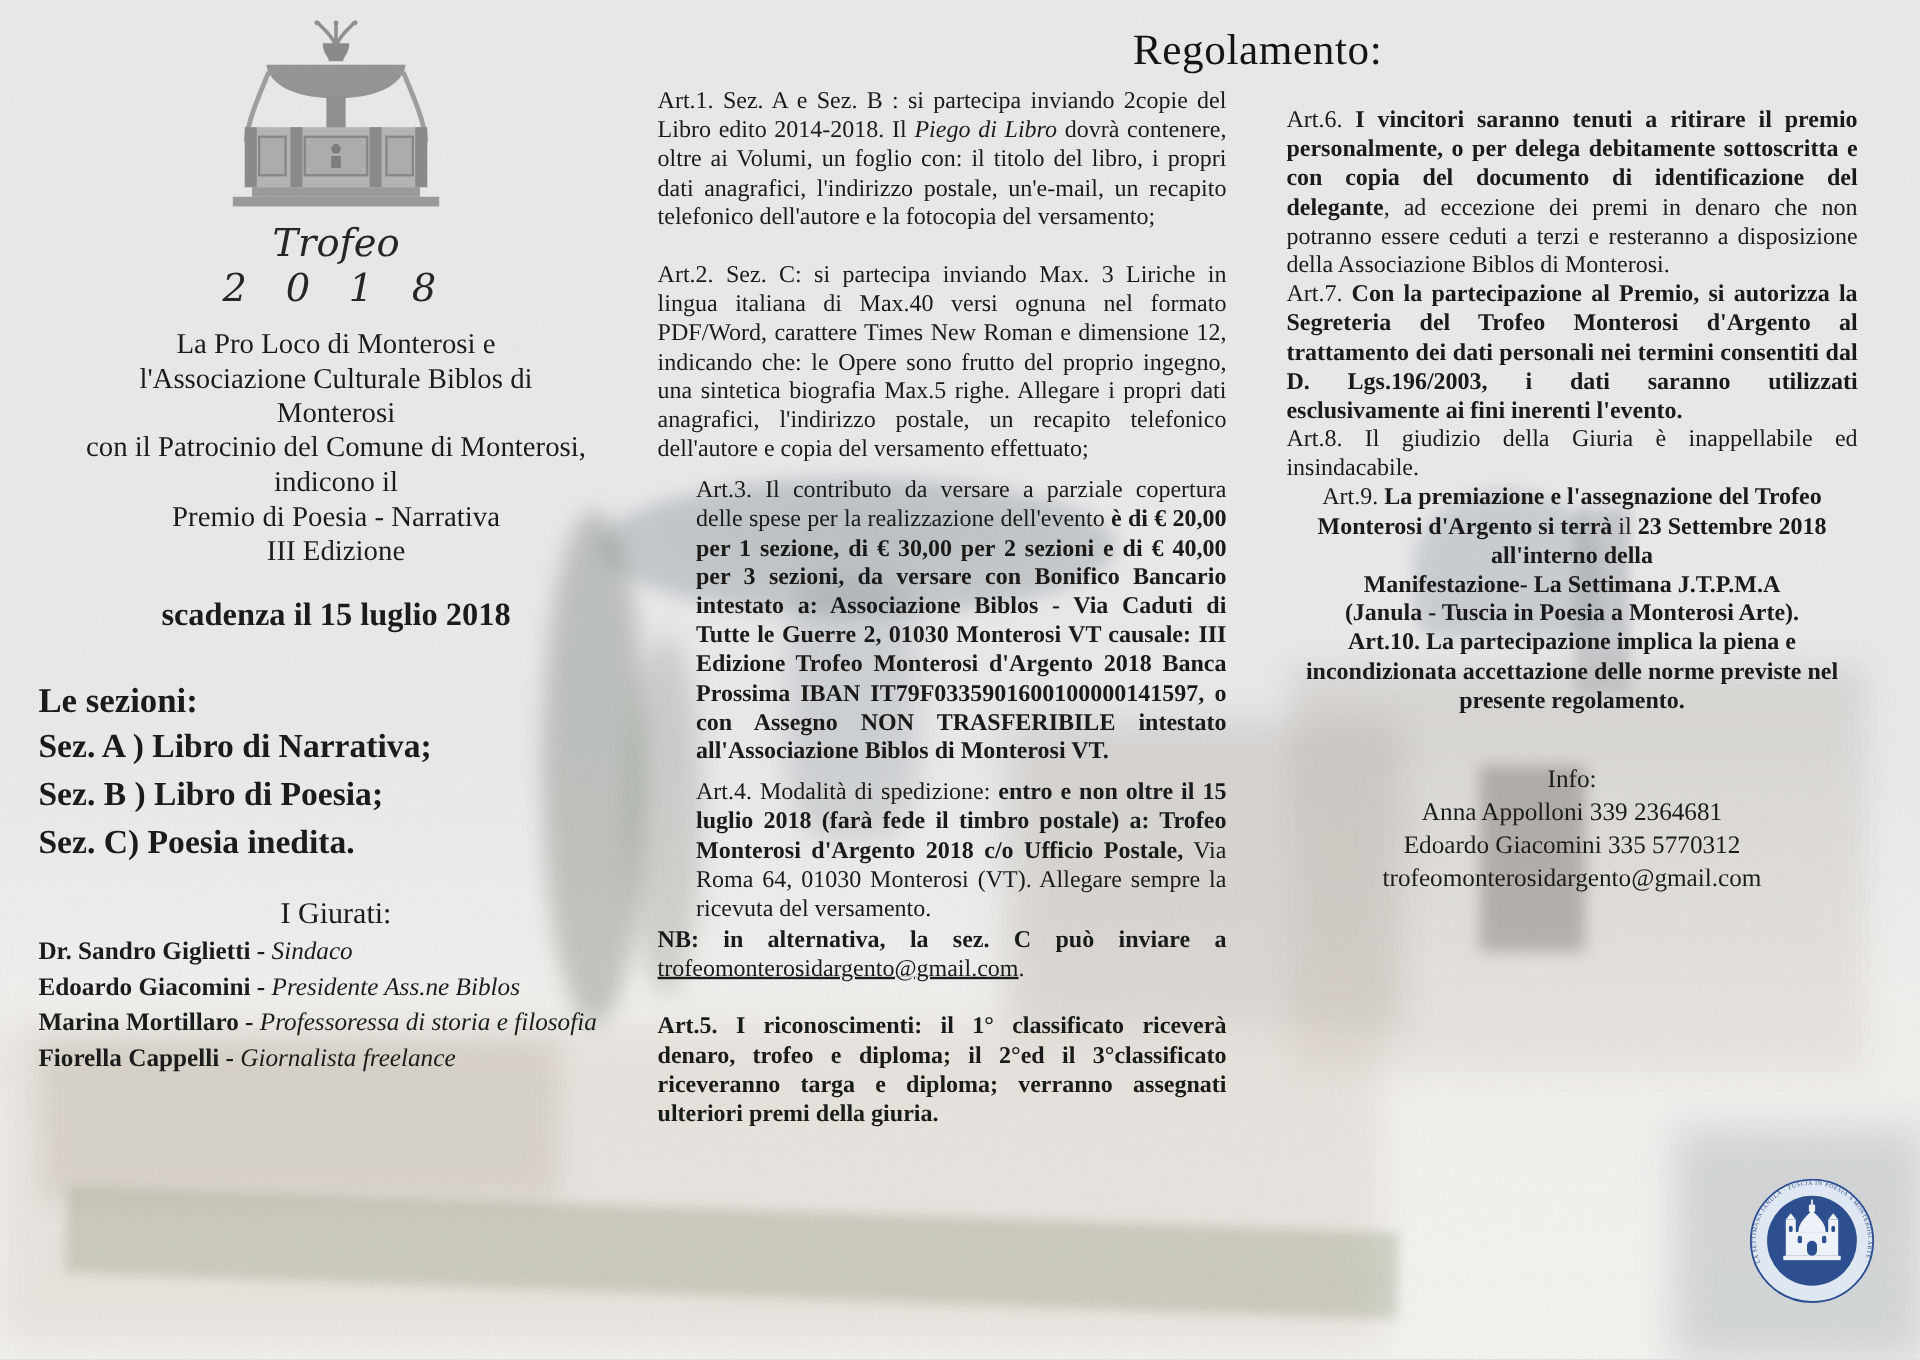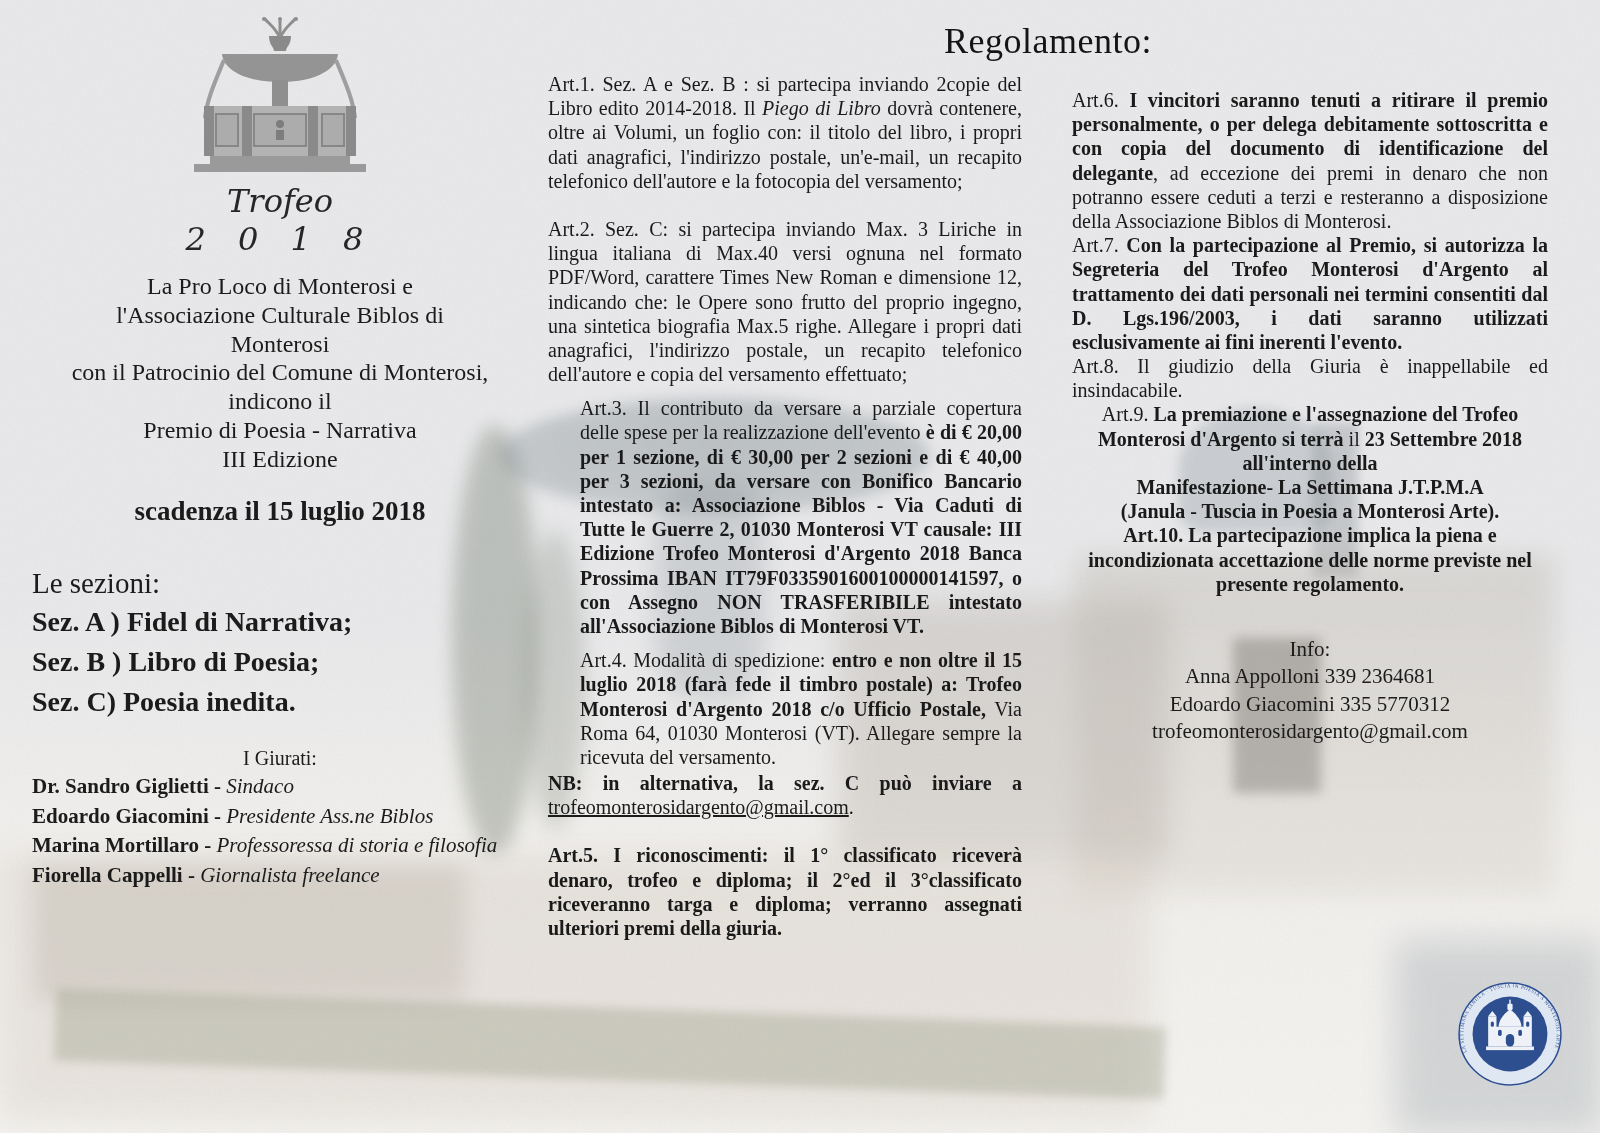--- a/index.html
+++ b/index.html
@@ -48,25 +48,25 @@
   #regolamento-title{left:548px;top:20px;width:1000px;text-align:center;
     font-size:36px;letter-spacing:.5px;color:#141414;}
   
   .brand-script{font-style:italic;font-family:"DejaVu Serif",serif;color:#262626;}
   .brand-trofeo{font-size:32px;margin-top:4px;}
   .brand-name{font-size:44px;margin-top:-8px;}
   .brand-year{font-size:32px;letter-spacing:11px;margin-top:0px;}
   .intro{margin-top:14px;font-size:24px;line-height:1.2;white-space:pre-line;}
   .deadline{margin-top:22px;font-size:27px;font-weight:bold;}
   .sections-block{margin-top:40px;text-align:left;padding-left:14px;}
-  .sections-title{font-size:29px;font-weight:normal;}
+  .sections-title{font-size:29px;font-weight:bold;}
   .section-item{font-size:28px;font-weight:bold;line-height:1.3;margin-top:4px;}
   .president-block{margin-top:34px;font-size:25px;line-height:1.3;}
   .b{font-weight:bold;} .i{font-style:italic;}
-  .jurors-label{margin-top:26px;font-size:20px;}
+  .jurors-label{margin-top:26px;font-size:25px;}
   .jurors{margin-top:2px;text-align:left;padding-left:14px;font-size:21px;line-height:1.42;}
   
   .art{font-size:20px;line-height:1.21;text-align:justify;color:#1a1a1a;}
   .center{text-align:center;}
   #mid-col .art + .art{margin-top:24px;}
   #mid-col .m-sm{margin-top:10px !important;margin-left:32px;}
   #mid-col .m-xs{margin-top:2px !important;}
   #right-col .art{margin-top:0;}
   .mt30{margin-top:30px;} .mt22{margin-top:22px;} .mt26{margin-top:26px;}
   .mt36{margin-top:36px;}
@@ -145,21 +145,21 @@
 Monterosi
 con il Patrocinio del Comune di Monterosi,
 indicono il
 Premio di Poesia -  Narrativa
 III Edizione</div>
 
     <div class="deadline">scadenza  il 15 luglio 2018</div>
 
     <div class="sections-block">
       <div class="sections-title">Le sezioni:</div>
-      <div class="section-item">Sez. A ) Fidel di Narrativa;</div>
+      <div class="section-item">Sez. A ) Libro di Narrativa;</div>
       <div class="section-item">Sez. B ) Libro di Poesia;</div>
       <div class="section-item">Sez. C) Poesia inedita.</div>
     </div>
 
 
     <div class="jurors-label">I Giurati:</div>
     <div class="jurors">
       <div><span class="b">Dr. Sandro Giglietti</span><span class="b"> - </span><span class="i">Sindaco</span></div>
       <div><span class="b">Edoardo Giacomini</span><span class="b"> - </span><span class="i">Presidente Ass.ne Biblos</span></div>
       <div><span class="b">Marina Mortillaro</span><span class="b"> -  </span><span class="i">Professoressa di storia e filosofia</span></div>

